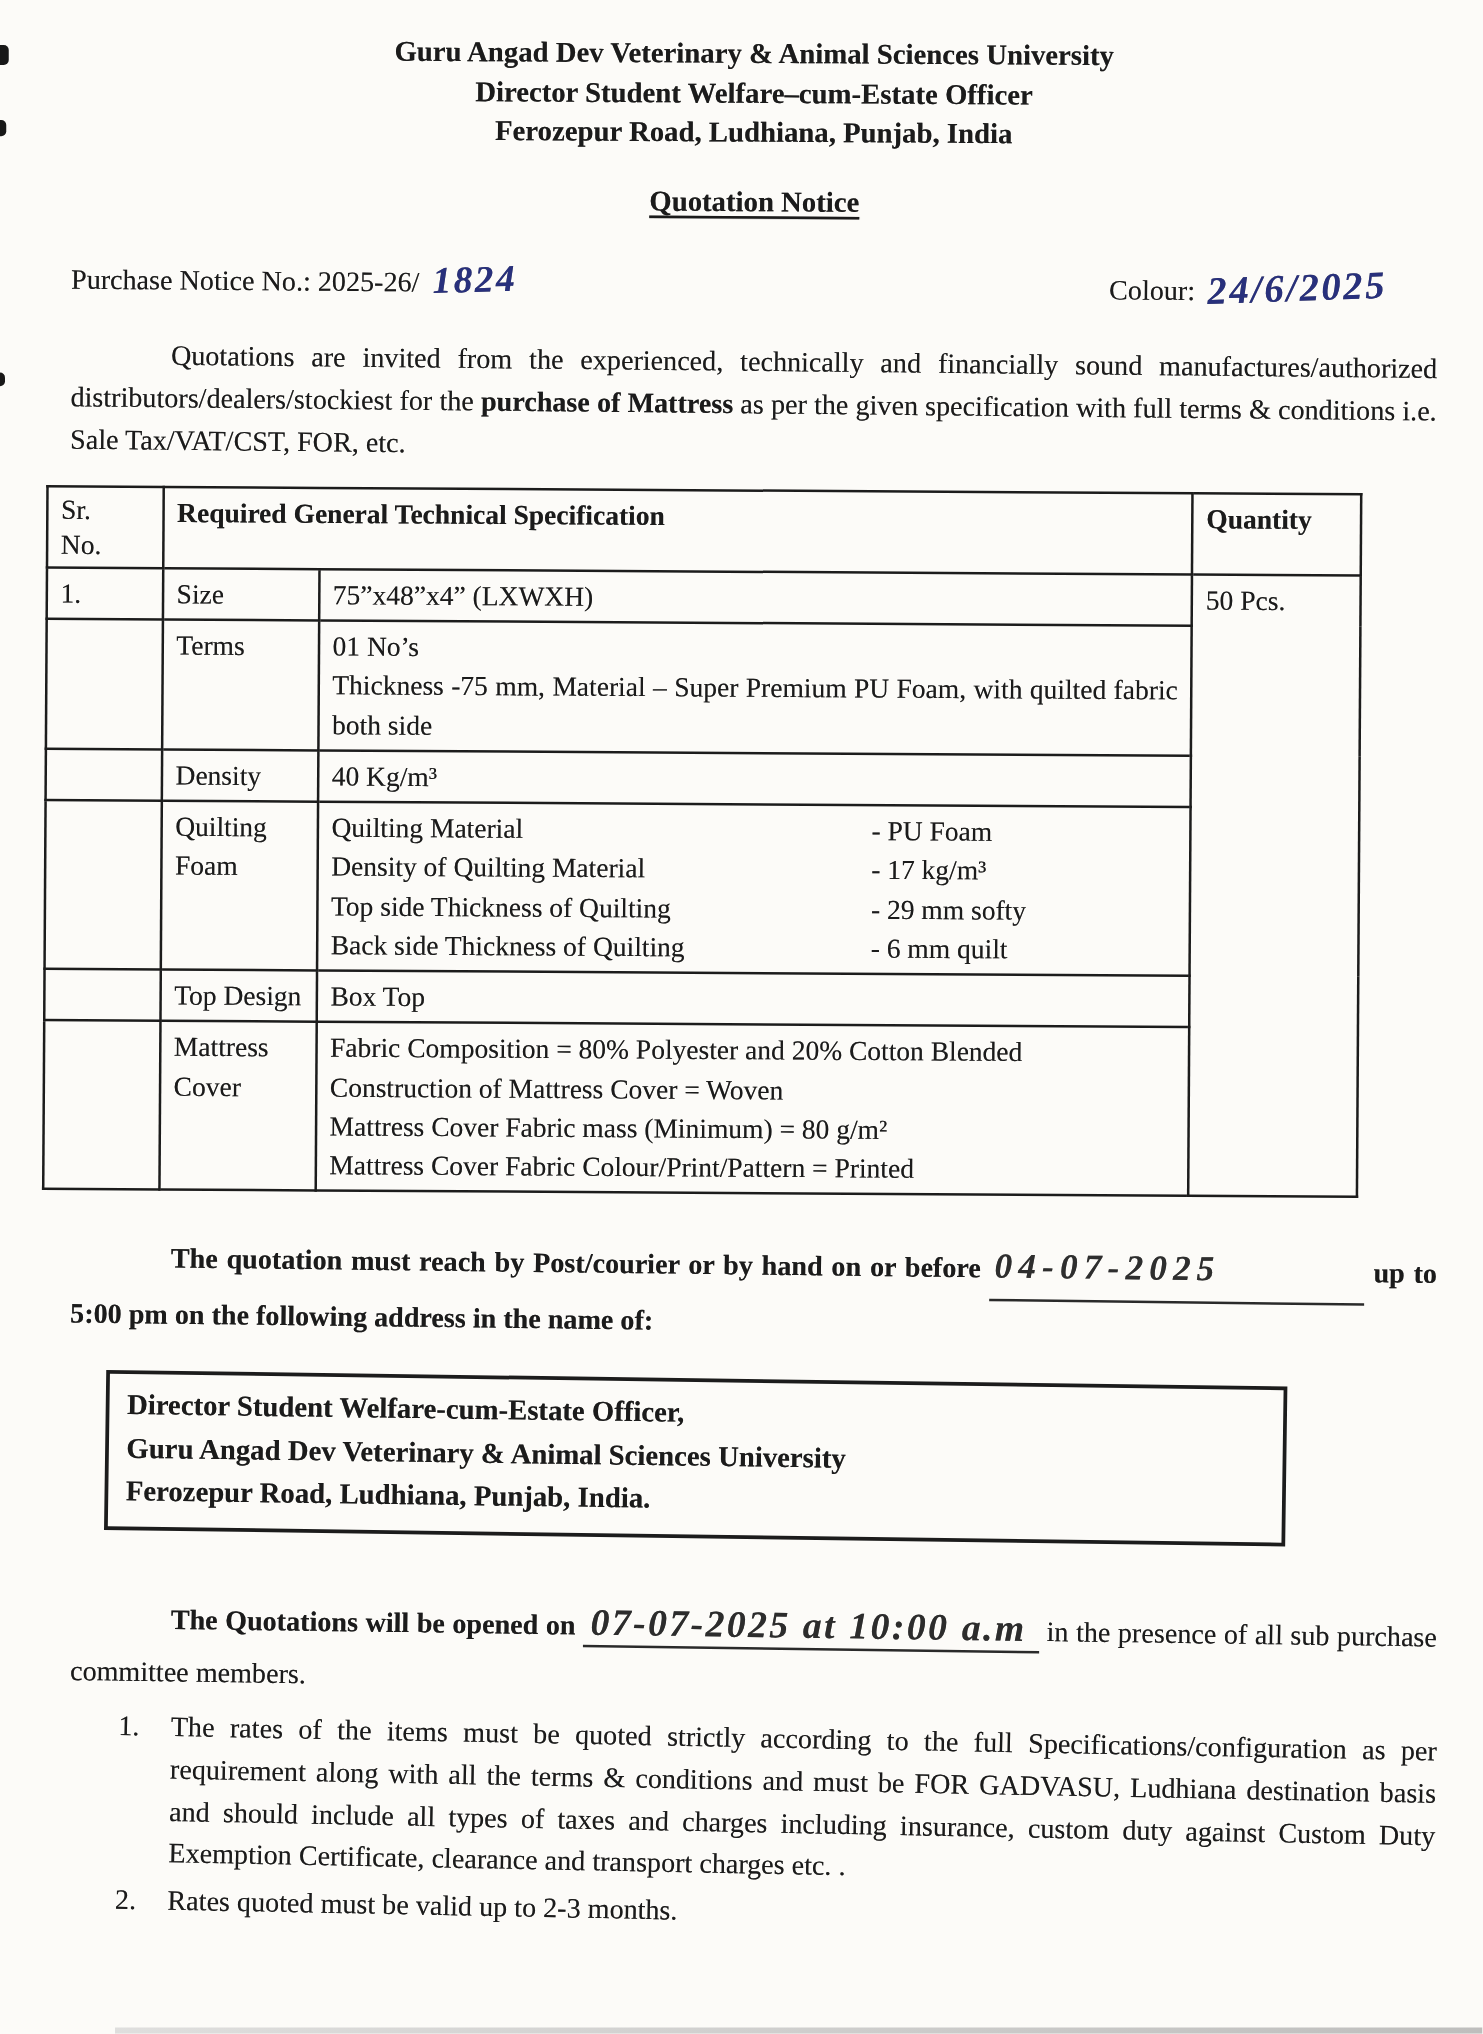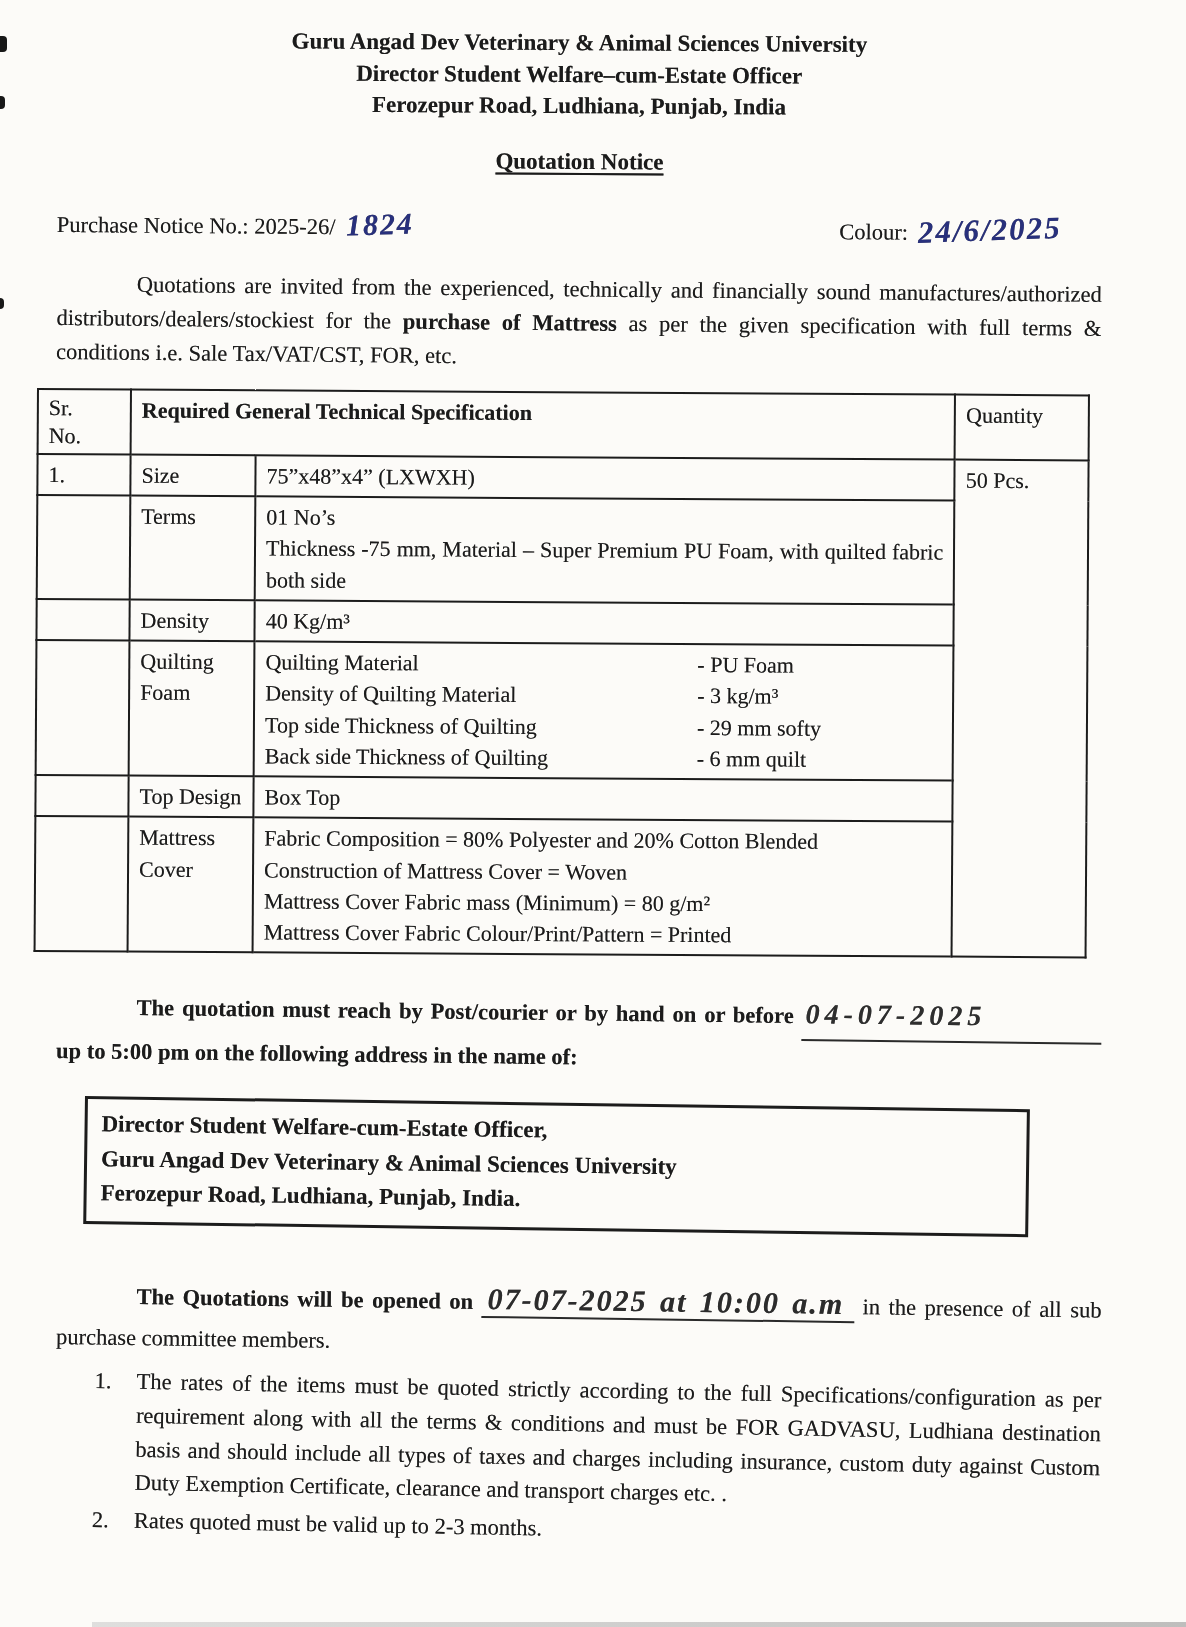--- a/index.html
+++ b/index.html
@@ -7,21 +7,21 @@
     width:1186px;height:1627px;
     background:#fcfbf8;
     overflow:hidden;
     position:relative;
     font-family:"Liberation Serif","DejaVu Serif",serif;
     color:#1b1b1b;
     -webkit-font-smoothing:antialiased;
   }
   .page{
     position:absolute;inset:0;
-    padding:24px 84px 0 57px;
+    padding:24px 36px 0 57px;
     box-sizing:border-box;
   }
   .soft{text-shadow:0 0 .5px rgba(20,20,20,.55);}
 
   
   .letterhead{
     text-align:center;font-weight:bold;font-size:23px;line-height:1.38;
     transform:rotate(.35deg);transform-origin:left top;
   }
   .doc-title{
@@ -72,21 +72,21 @@
     transform:rotate(.35deg);transform-origin:left top;
   }
   table.spec td,table.spec th{
     border:2.2px solid #1c1c1c;
     padding:4px 10px;
     vertical-align:top;
     text-align:left;
   }
   th.h-sr{width:78px;font-weight:normal;line-height:1.25;}
   th.h-spec{text-align:center;font-weight:bold;}
-  th.h-qty{width:118px;text-align:center;font-weight:normal;}
+  th.h-qty{width:118px;text-align:center;font-weight:bold;}
   td.c-sr{text-align:center;}
   td.c-label{width:108px;}
   td.c-qty{text-align:center;vertical-align:top;padding-top:58px;}
   td.c-spec{width:712px;}
   .pair{display:flex;}
   .pair-name{flex:0 0 432px;}
   .justify-line{text-align:justify;}
 
   
   .reach{
@@ -215,21 +215,21 @@
     <tr>
       <td class="c-sr"></td>
       <td class="c-label">Quilting Foam</td>
       <td class="c-spec">
         <div class="pair">
           <span class="pair-name">Quilting Material</span>
           <span class="pair-value">- PU Foam</span>
         </div>
         <div class="pair">
           <span class="pair-name">Density of Quilting Material</span>
-          <span class="pair-value">- 3 kg/m³</span>
+          <span class="pair-value">- 17 kg/m³</span>
         </div>
         <div class="pair">
           <span class="pair-name">Top side Thickness of Quilting</span>
           <span class="pair-value">- 29 mm softy</span>
         </div>
         <div class="pair">
           <span class="pair-name">Back side Thickness of Quilting</span>
           <span class="pair-value">- 6 mm quilt</span>
         </div>
       </td>

